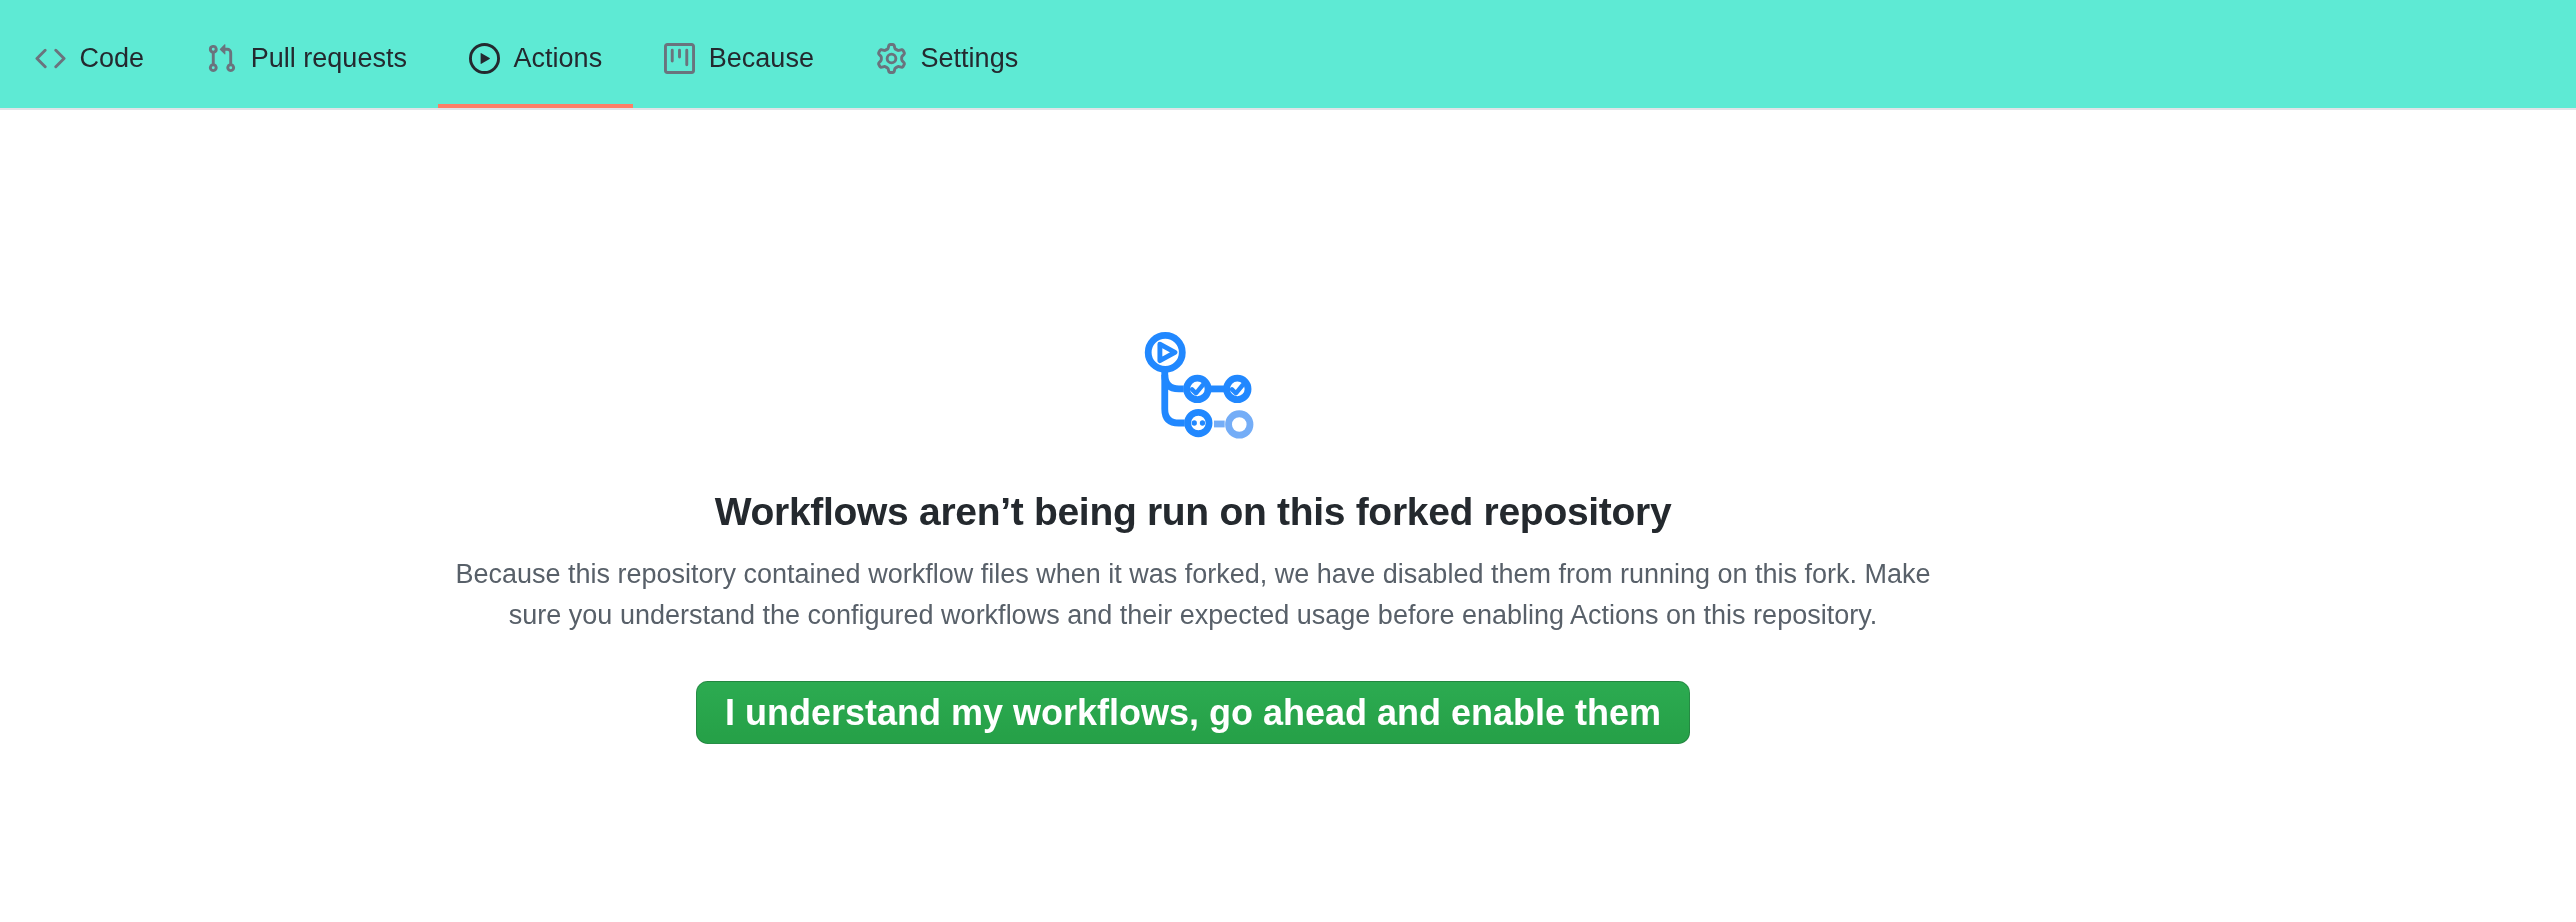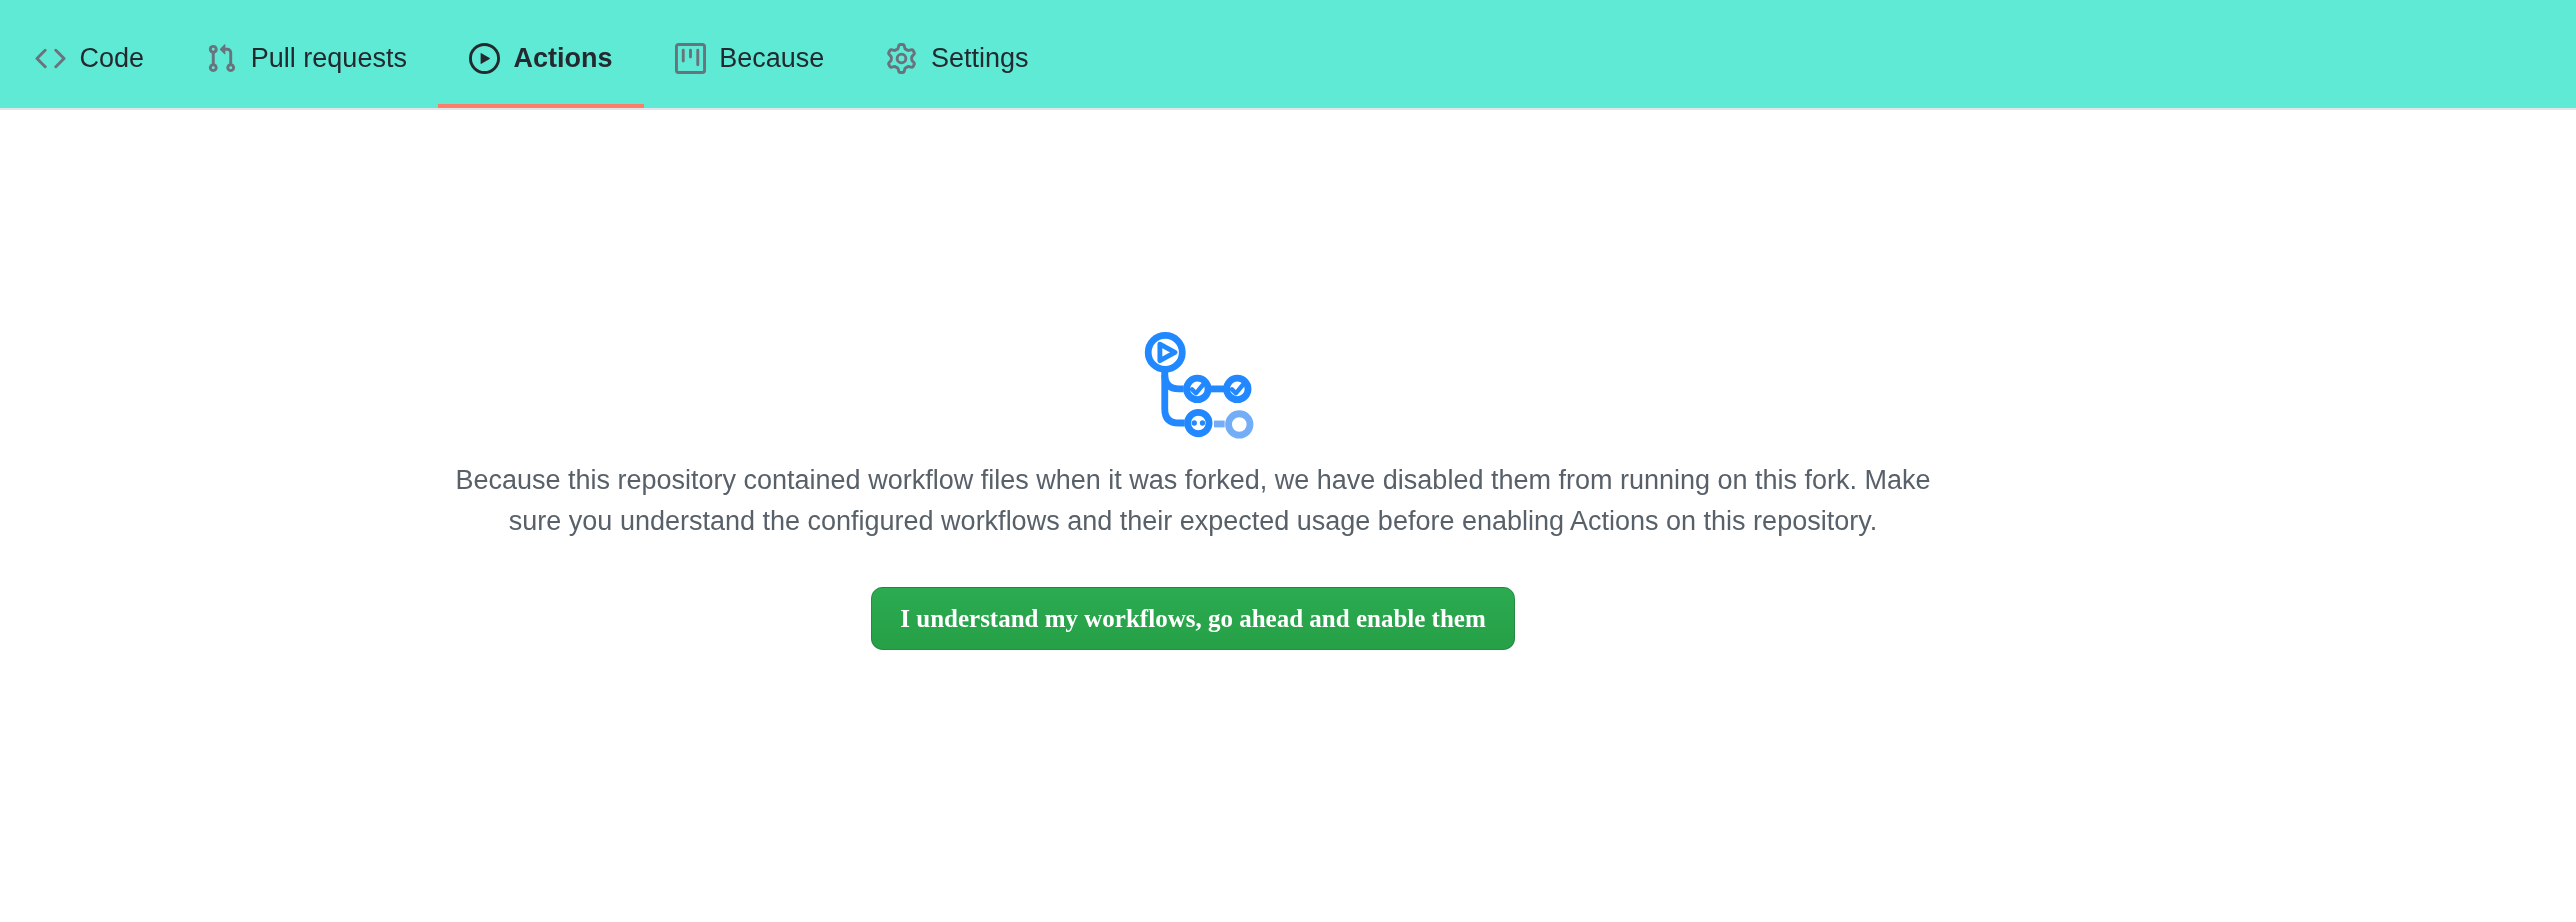--- a/index.html
+++ b/index.html
@@ -27,21 +27,21 @@
     font-size: 27px;
     line-height: 1;
     color: #24292f;
     text-decoration: none;
     border-bottom: 4.9px solid transparent;
     cursor: pointer;
     white-space: nowrap;
   }
   .tab .ticon { display: flex; align-items: center; color: #6a737d; }
   .tab .ticon svg { width: 31px; height: 31px; display: block; }
-  .tab.selected { font-weight: 700; border-bottom-color: #fd7e67; }
+  .tab.selected { font-weight: 400; border-bottom-color: #fd7e67; }
   .tab.selected .ticon { color: #24292f; }
 
   
   .main { width: 2386px; text-align: center; padding-top: 219px; }
   .graphic { width: 123px; height: 113px; margin: 0 auto; }
   .graphic svg { display: block; width: 123px; height: 113px; }
   .bs-title {
     margin-top: 45px;
     font-size: 39px;
     line-height: 49px;
@@ -53,22 +53,22 @@
     margin-top: 17.6px;
     font-size: 27px;
     line-height: 41px;
     color: #586069;
   }
   .btn-primary {
     margin-top: 45px;
     display: inline-block;
     height: 63px;
     padding: 0 28px;
-    font-family: Liberation Serif, serif;
-    font-size: 25px;
+    font-family: Liberation Sans, sans-serif;
+    font-size: 36px;
     font-weight: 700;
     line-height: 61px;
     color: #ffffff;
     background: linear-gradient(180deg, #2cab51 0%, #26a148 90%);
     border: 1px solid rgba(27, 31, 35, 0.2);
     border-radius: 11.7px;
     cursor: pointer;
   }
   .bs-link-row { margin-top: 31px; line-height: 41px; }
   .bs-link {
@@ -152,20 +152,21 @@
       <path d="M102.5 62 L106.5 66 L113.5 57.5" stroke="#2188ff" stroke-width="4.5" stroke-linecap="round" stroke-linejoin="round"></path>
 
       <circle cx="68" cy="96.5" r="11" stroke="#2188ff" stroke-width="7"></circle>
       <circle cx="63.8" cy="96.5" r="2.7" fill="#2188ff"></circle>
       <circle cx="72.2" cy="96.5" r="2.7" fill="#2188ff"></circle>
 
       <circle cx="110" cy="98" r="11" stroke="#74adf7" stroke-width="7"></circle>
     </svg>
   </div>
 
+  <h3 class="bs-title">Workflows aren’t being run on this forked repository</h3>
 
   <p class="bs-desc">
     <span>Because this repository contained workflow files when it was forked, we have disabled them from running on this fork. Make</span><br>
     <span>sure you understand the configured workflows and their expected usage before enabling Actions on this repository.</span>
   </p>
 
   <button class="btn-primary">I understand my workflows, go ahead and enable them</button>
 
 
 </main>

